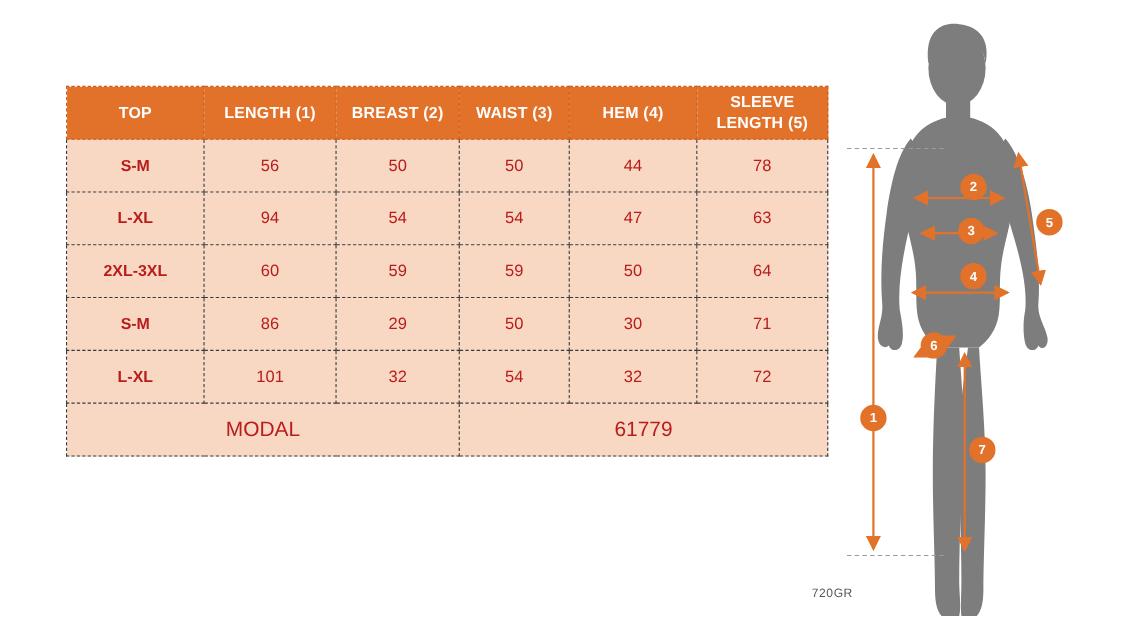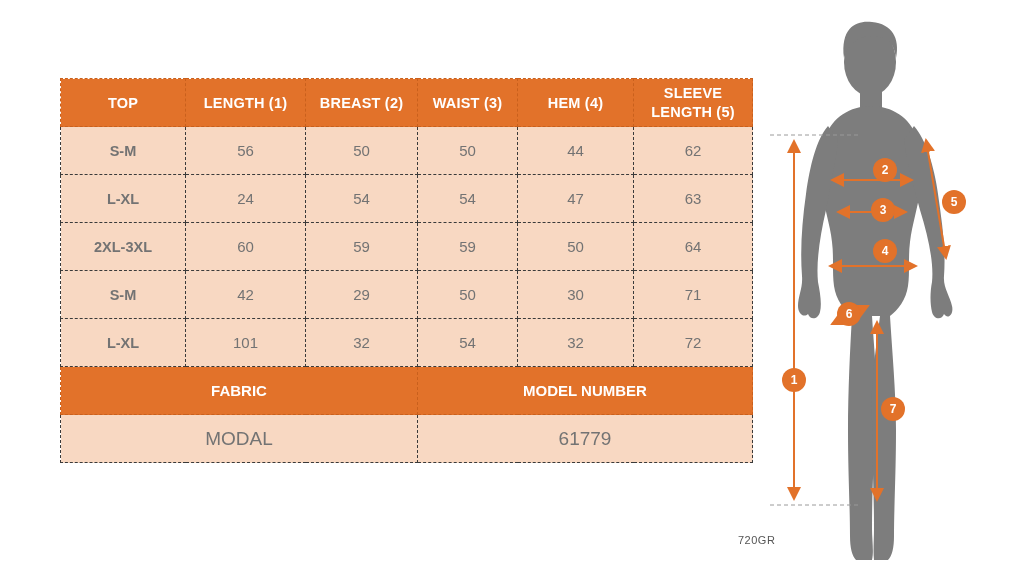--- a/index.html
+++ b/index.html
@@ -30,21 +30,21 @@
     border-collapse: collapse;
     table-layout: fixed;
   }
   .size-table td, .size-table th {
     border: 1px dashed #3a3a3a;
     text-align: center;
     vertical-align: middle;
     padding: 0;
     height: 47px;
     font-size: 14.5px;
-    color: #737373;
+    color: #b91c1c;
   }
   .hdr-row td {
     background: #e2722a;
     color: #ffffff;
     font-weight: bold;
     font-size: 14.5px;
     letter-spacing: .2px;
     border: 1px dashed #c9601d;
   }
   .hdr-row td.two-line {
@@ -133,61 +133,57 @@
         <td>HEM (4)</td>
         <td class="two-line">SLEEVE LENGTH (5)</td>
       </tr>
 
       <tr class="data-row">
         <td class="rowlabel">S-M</td>
         <td class="val">56</td>
         <td class="val">50</td>
         <td class="val">50</td>
         <td class="val">44</td>
-        <td class="val">62</td>
+        <td class="val">78</td>
       </tr>
       <tr class="data-row">
         <td class="rowlabel">L-XL</td>
-        <td class="val">24</td>
+        <td class="val">94</td>
         <td class="val">54</td>
         <td class="val">54</td>
         <td class="val">47</td>
         <td class="val">63</td>
       </tr>
       <tr class="data-row">
         <td class="rowlabel">2XL-3XL</td>
         <td class="val">60</td>
         <td class="val">59</td>
         <td class="val">59</td>
         <td class="val">50</td>
         <td class="val">64</td>
       </tr>
 
 
       <tr class="data-row">
         <td class="rowlabel">S-M</td>
-        <td class="val">42</td>
+        <td class="val">86</td>
         <td class="val">29</td>
         <td class="val">50</td>
         <td class="val">30</td>
         <td class="val">71</td>
       </tr>
       <tr class="data-row">
         <td class="rowlabel">L-XL</td>
         <td class="val">101</td>
         <td class="val">32</td>
         <td class="val">54</td>
         <td class="val">32</td>
         <td class="val">72</td>
       </tr>
 
-      <tr class="footer-hdr">
-        <td colspan="3">FABRIC</td>
-        <td colspan="3">MODEL NUMBER</td>
-      </tr>
       <tr class="footer-val">
         <td colspan="3">MODAL</td>
         <td colspan="3">61779</td>
       </tr>
     </tbody>
   </table>
 
   <div class="code-label">720GR</div>
 
   <div class="figure-area">

